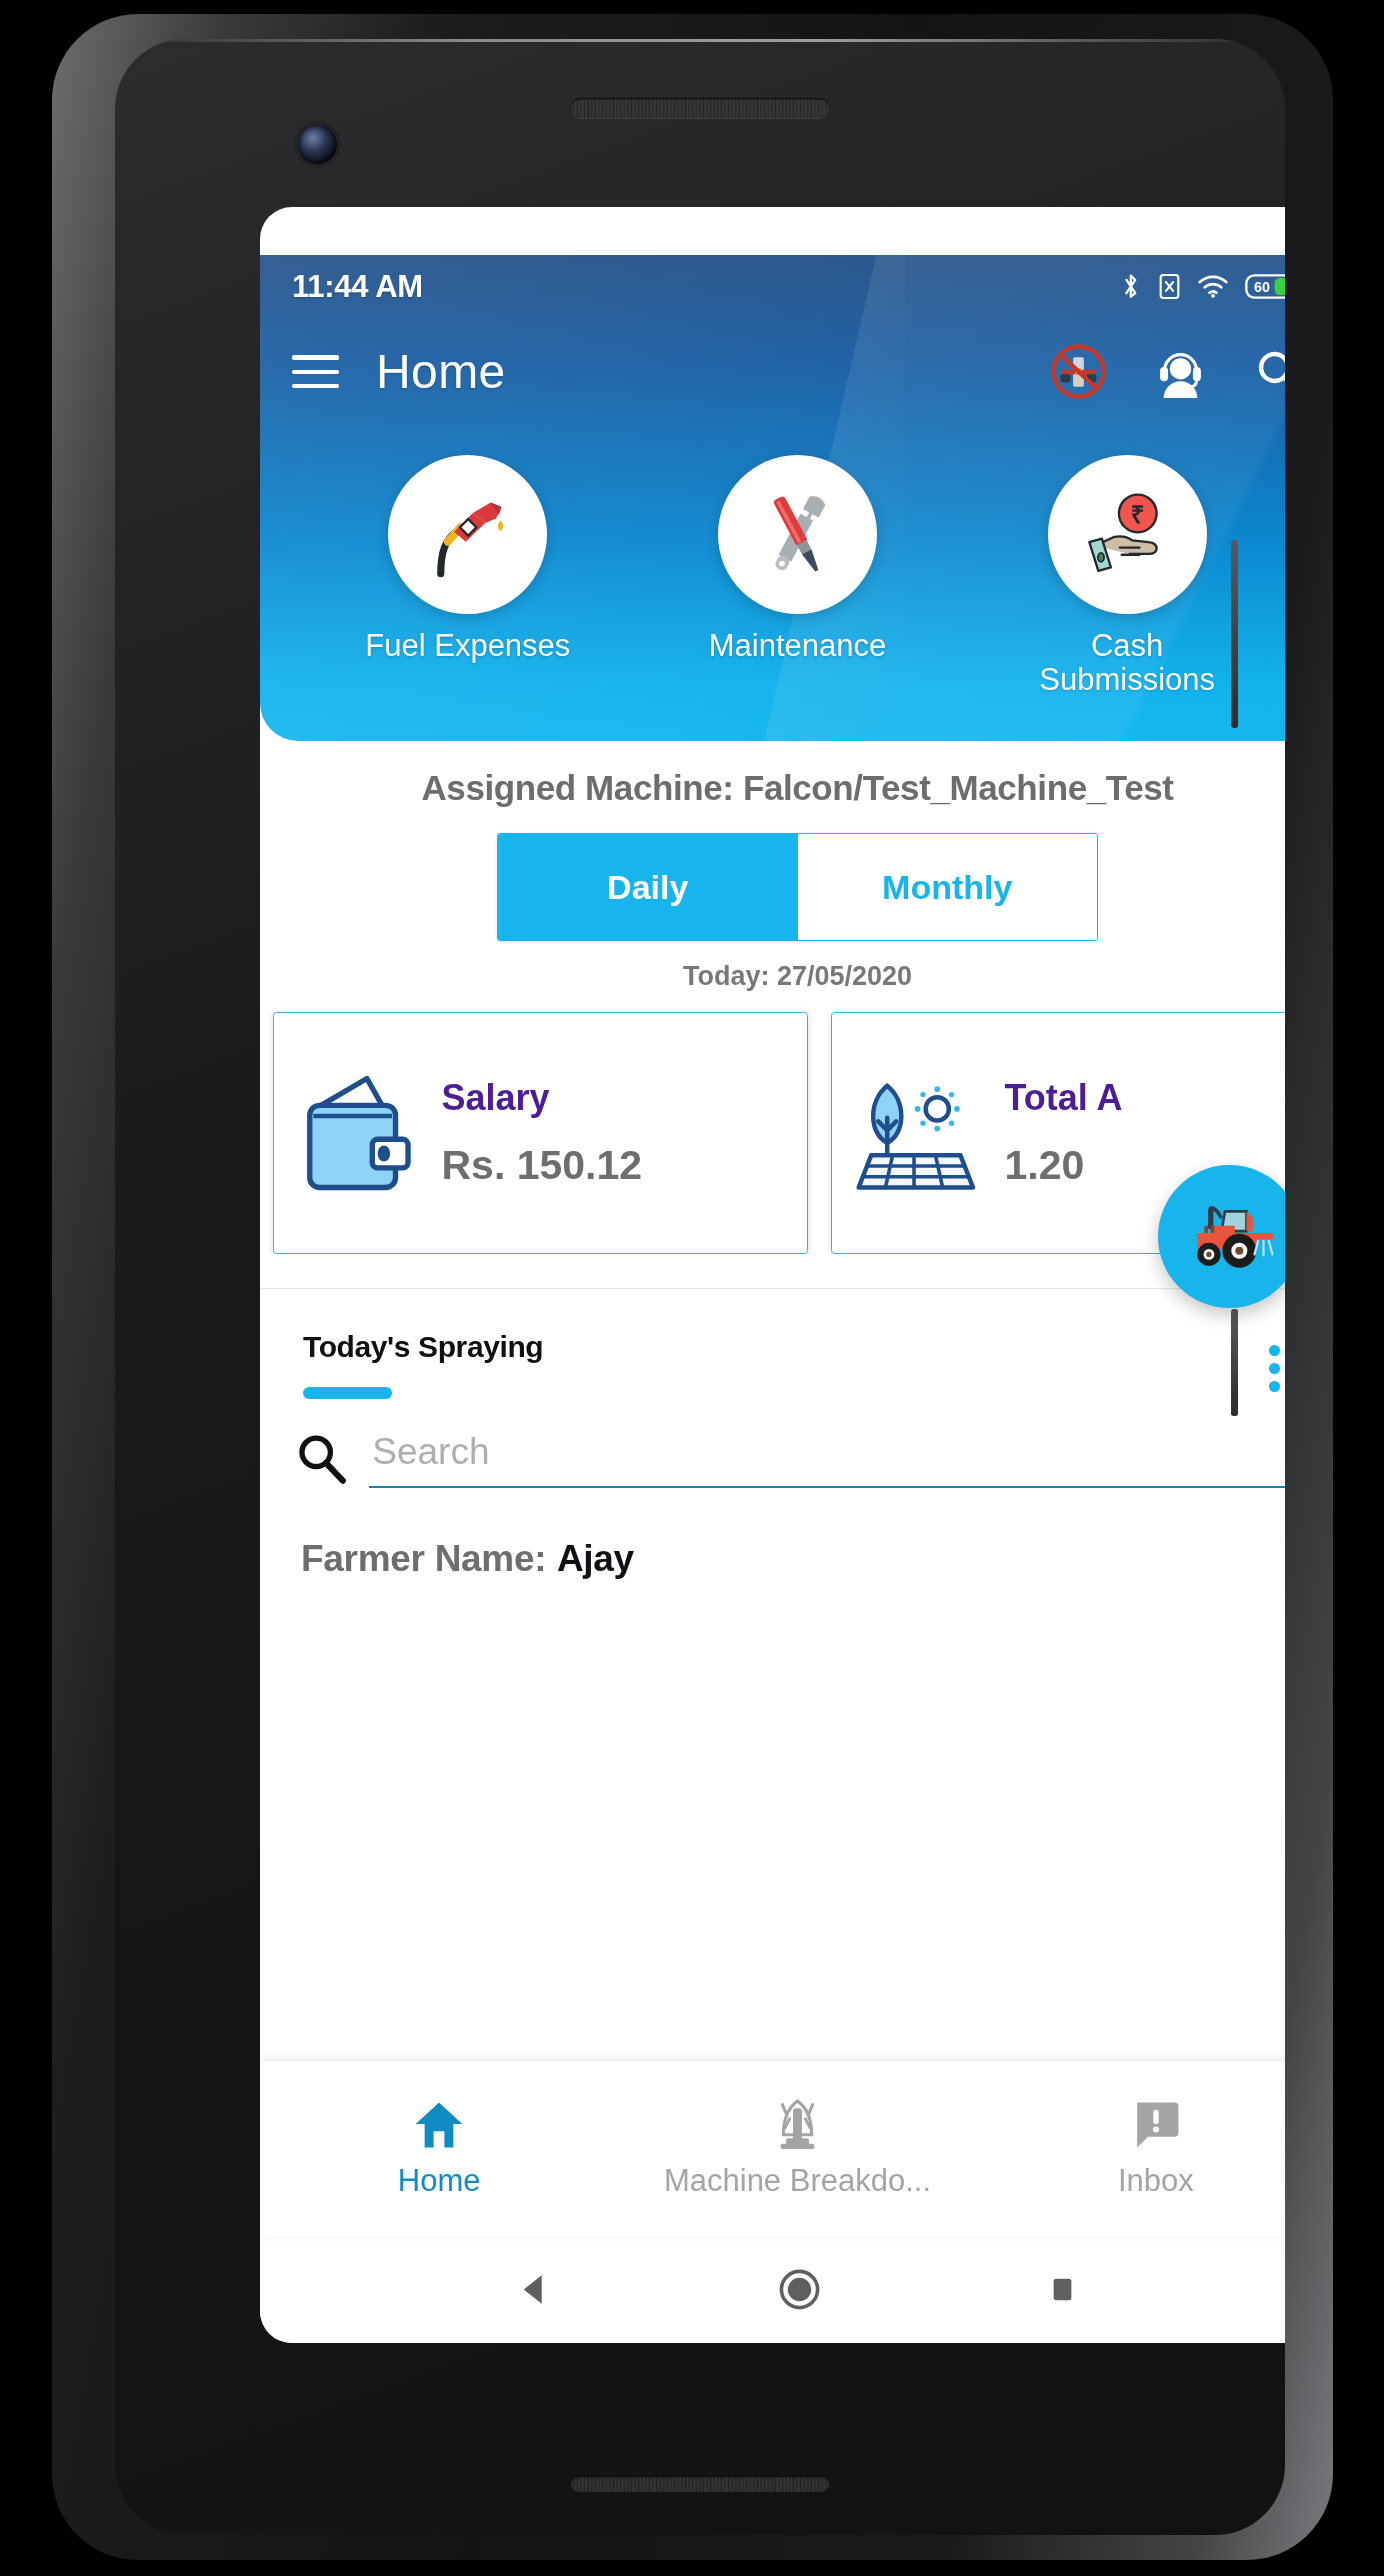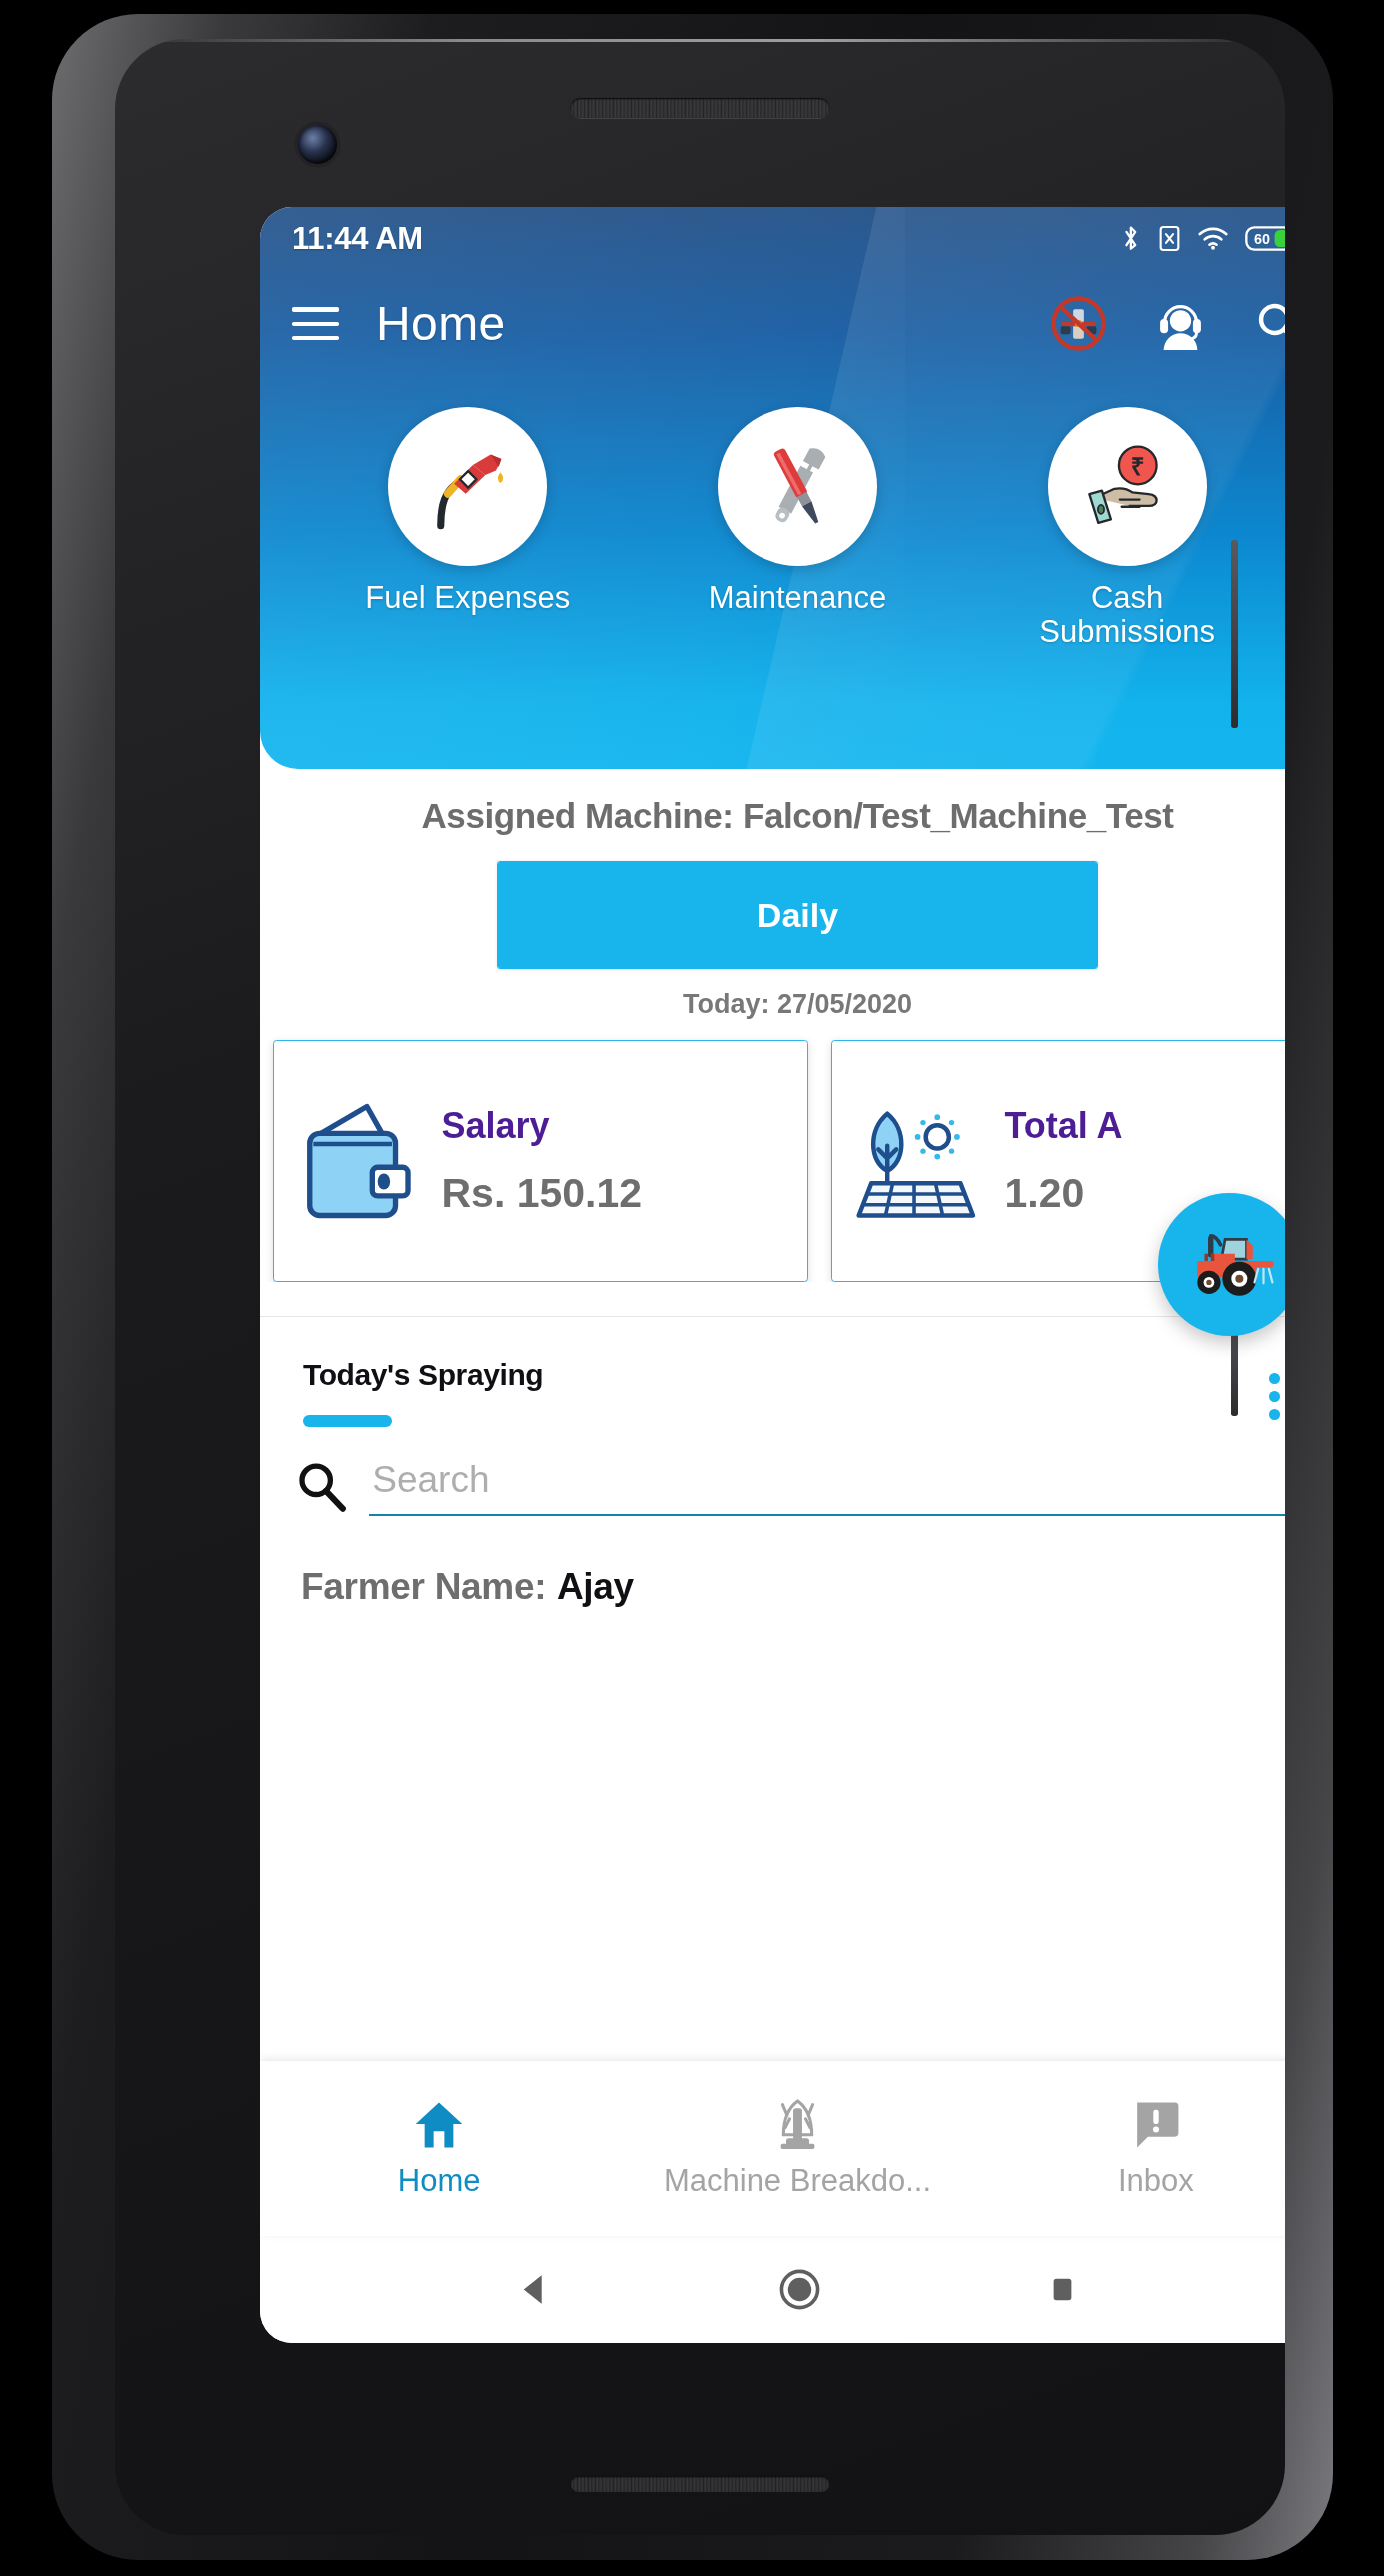--- a/index.html
+++ b/index.html
@@ -104,26 +104,27 @@
     border-radius: 32px;
     overflow: hidden;
     display: flex;
     flex-direction: column;
   }
 
   
   .header-card {
     position: relative;
     width: 100%;
-    height: 562px;
+    height: 486px;
     background: linear-gradient(180deg, #265389 0%, #1a5ea3 22%, #0c87cf 58%, #12b2ec 88%, #15b6ef 100%);
     border-bottom-left-radius: 38px;
     border-bottom-right-radius: 38px;
     flex: 0 0 auto;
     overflow: hidden;
+    margin-top: 48px;
   }
 
   .glare {
     position: absolute;
     top: -27px;
     left: 50%;
     width: 894px;
     height: 733px;
     background: linear-gradient(105deg, rgba(255,255,255,0.085) 0%, rgba(255,255,255,0.055) 45%, rgba(255,255,255,0) 46%);
     transform: skewX(-13deg);
@@ -556,20 +557,21 @@
 
           </div>
         </div>
 
         <div class="body-area">
 
           <div class="assigned-machine">Assigned Machine: Falcon/Test_Machine_Test</div>
 
           <div class="segmented">
             <div class="seg active">Daily</div>
+            <div class="seg inactive">Monthly</div>
           </div>
 
           <div class="today-date">Today: 27/05/2020</div>
 
           <div class="stat-row">
 
             <div class="stat-card">
               <div class="stat-icon">
                 <svg width="122" height="134" viewBox="0 0 136 150">
                   <path d="M20 48 L78 14 L96 46 L20 60 Z" fill="#ffffff" stroke="#1f4e8c" stroke-width="6" stroke-linejoin="round"></path>

